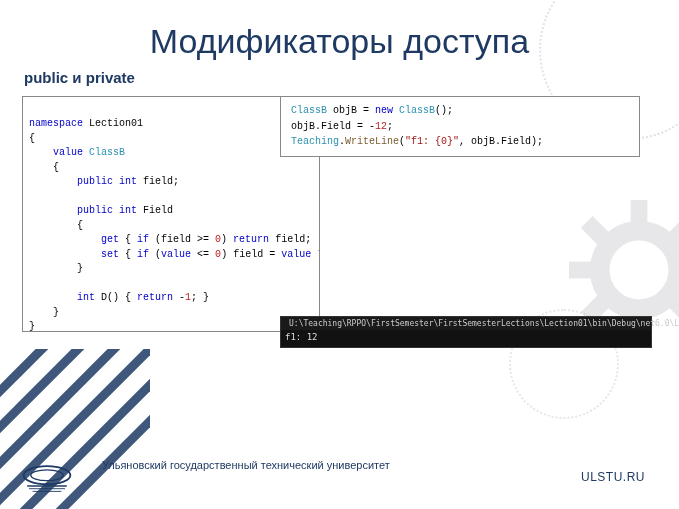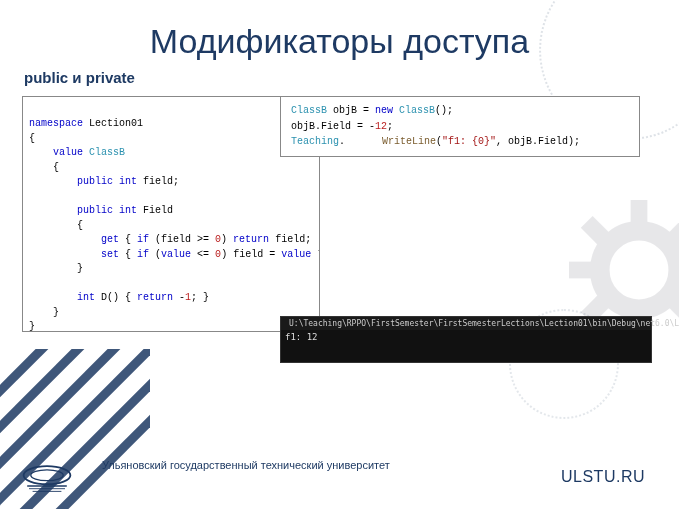--- a/index.html
+++ b/index.html
@@ -89,44 +89,44 @@
     color: #ccc;
     padding: 1px 4px;
     font-size: 8px;
     display: flex;
     align-items: center;
     gap: 4px;
   }
   .console-title .ico {
     width: 9px; height: 9px; background:#2a4dbf; border-radius:1px; display:inline-block;
   }
-  .console-body { padding: 1px 4px 18px; }
+  .console-body { padding: 1px 4px 3px; }
 
   .kw { color: #0000c8; }
   .type { color: #2b91af; }
-  .method { color: #7a5c2e; margin-left: 37px; }
+  .method { color: #7a5c2e; }
   .str { color: #a31515; }
   .num { color: #b91c1c; }
   .txt { color: #000; }
 
   .code-box-right .kw { color:#0000c8; }
   .code-box-right .type { color:#2b91af; }
   .code-box-right .method { color:#7a5c2e; }
   .code-box-right .str { color:#a31515; }
 
   .footer {
     position: absolute;
     bottom: 14px; left: 0; right: 0;
     display: flex; align-items: center; justify-content: space-between;
     padding: 0 34px 0 20px;
   }
   .footer-left { display:flex; align-items:flex-start; gap:28px; }
   .logo { width:54px; height:36px; }
   .footer-text { color:#1e3a63; font-size:11px; }
-  .footer-site { color:#1e3a63; font-size:16px; letter-spacing:.5px; }
+  .footer-site { color:#1e3a63; font-size:12px; letter-spacing:.5px; }
 </style>
 </head>
 <body>
 
 <div class="bg-deco-1"></div>
 <div class="bg-deco-2"></div>
 <svg class="bg-gear" viewBox="0 0 100 100">
   <g fill="#445">
     <circle cx="50" cy="50" r="28" fill="none" stroke="#445" stroke-width="14"></circle>
     <rect x="44" y="0" width="12" height="18"></rect>

